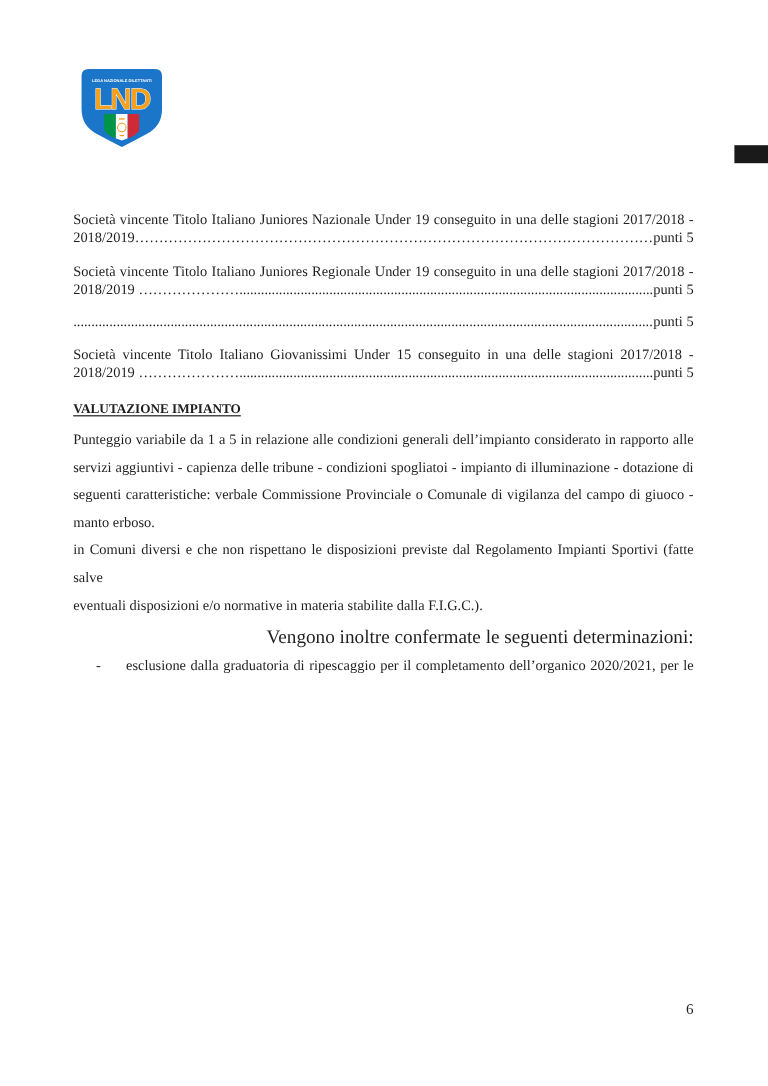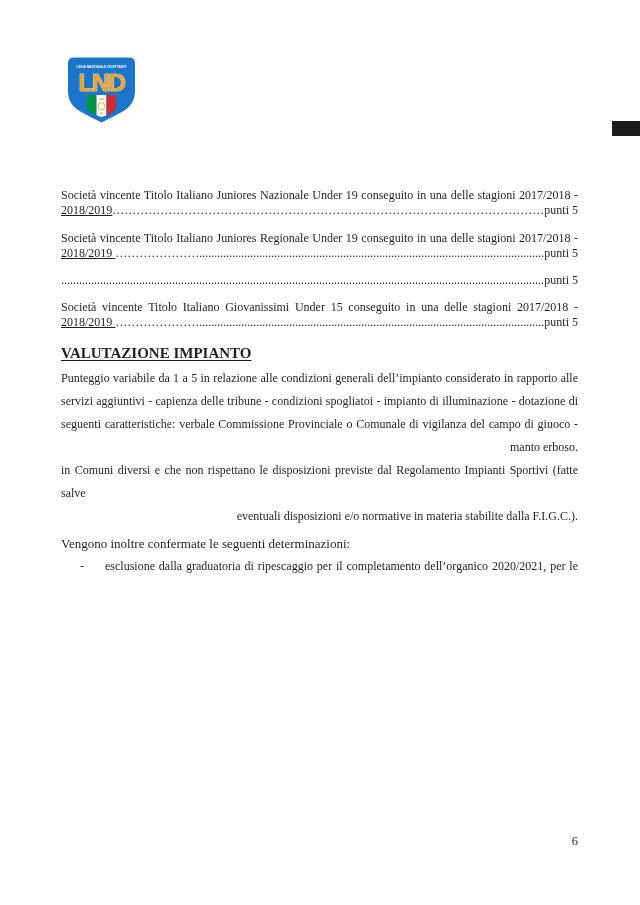--- a/index.html
+++ b/index.html
@@ -5,41 +5,41 @@
   * { margin: 0; padding: 0; box-sizing: border-box; }
   html, body { width: 640px; height: 905px; background: #ffffff; overflow: hidden; }
   body { font-family: "Liberation Serif", "DejaVu Serif", serif; color: #1f1f1f; position: relative; }
 
   .page { position: absolute; left: 0; top: 0; width: 640px; height: 771px; background: #ffffff; }
 
   .logo { position: absolute; left: 66px; top: 55px; width: 71px; height: 70px; }
 
   .scan-artifact { position: absolute; left: 612px; top: 121px; width: 28px; height: 15px; background: #1a1a1a; }
 
-  .content { position: absolute; left: 61px; top: 188px; width: 517px; }
+  .content { position: absolute; left: 61px; top: 176px; width: 517px; }
 
   .punti-para { font-size: 12px; line-height: 15px; }
   .punti-para + .punti-para { margin-top: 12px; }
   .p2gap { margin-top: 13px !important; }
 
   .jline { text-align: justify; text-align-last: justify; }
-  .lline { text-align: right; }
+  .lline { text-align: left; }
 
   .leader-line { display: flex; align-items: baseline; }
-  .leader-line .prefix { white-space: pre; flex: 0 0 auto; text-decoration: underline; }
+  .leader-line .prefix { white-space: pre; flex: 0 0 auto; }
   .leader-line .leader { flex: 1 1 auto; overflow: hidden; white-space: nowrap; }
   .leader-line .points { flex: 0 0 auto; white-space: nowrap; }
 
-  .section-heading { margin-top: 14px; font-size: 15px; line-height: 18px; font-weight: bold; }
+  .section-heading { margin-top: 14px; font-size: 11px; line-height: 18px; font-weight: bold; }
   .section-heading span { text-decoration: underline; text-underline-offset: 2px; }
 
   .body-para { font-size: 12px; line-height: 23px; }
   .body-para.first { margin-top: 5px; }
 
-  .intro-line { margin-top: 4px; font-size: 13px; line-height: 23px; }
+  .intro-line { margin-top: 4px; font-size: 16px; line-height: 23px; text-align: right; }
 
   .bullet-item { display: flex; font-size: 12px; line-height: 23px; }
   .bullet-item .marker { flex: 0 0 auto; width: 25px; margin-left: 19px; }
   .bullet-item .btext { flex: 1 1 auto; }
 
   .page-number { position: absolute; left: 61px; top: 833px; width: 517px; text-align: right; font-size: 12.5px; line-height: 16px; }
 </style>
 </head>
 <body>
 

